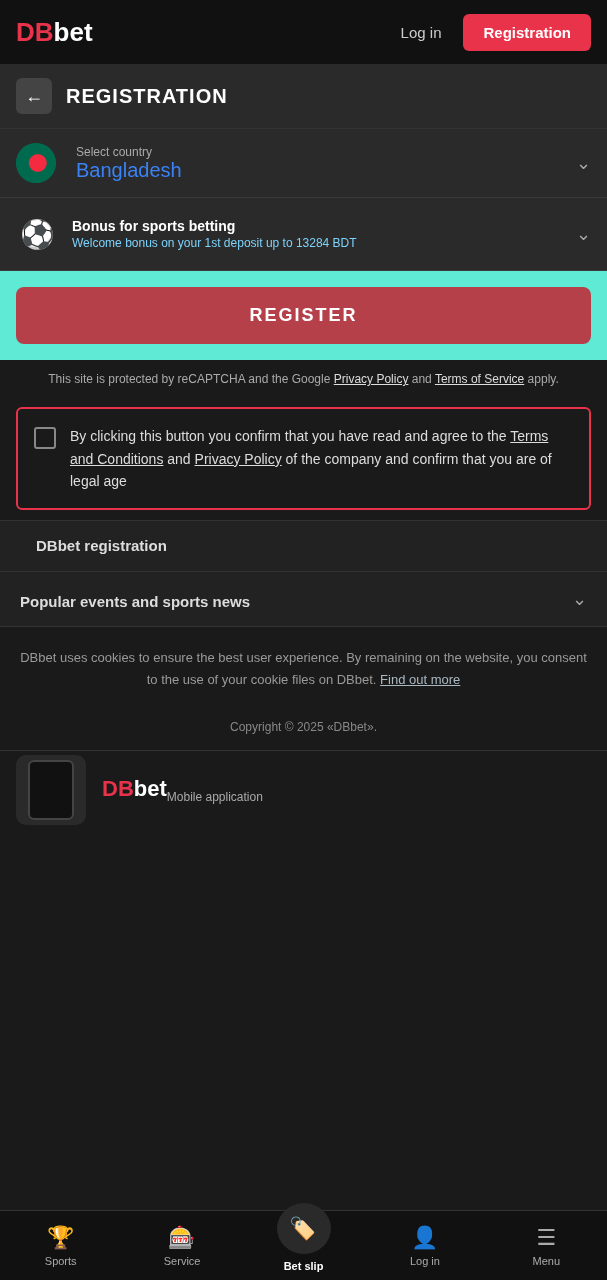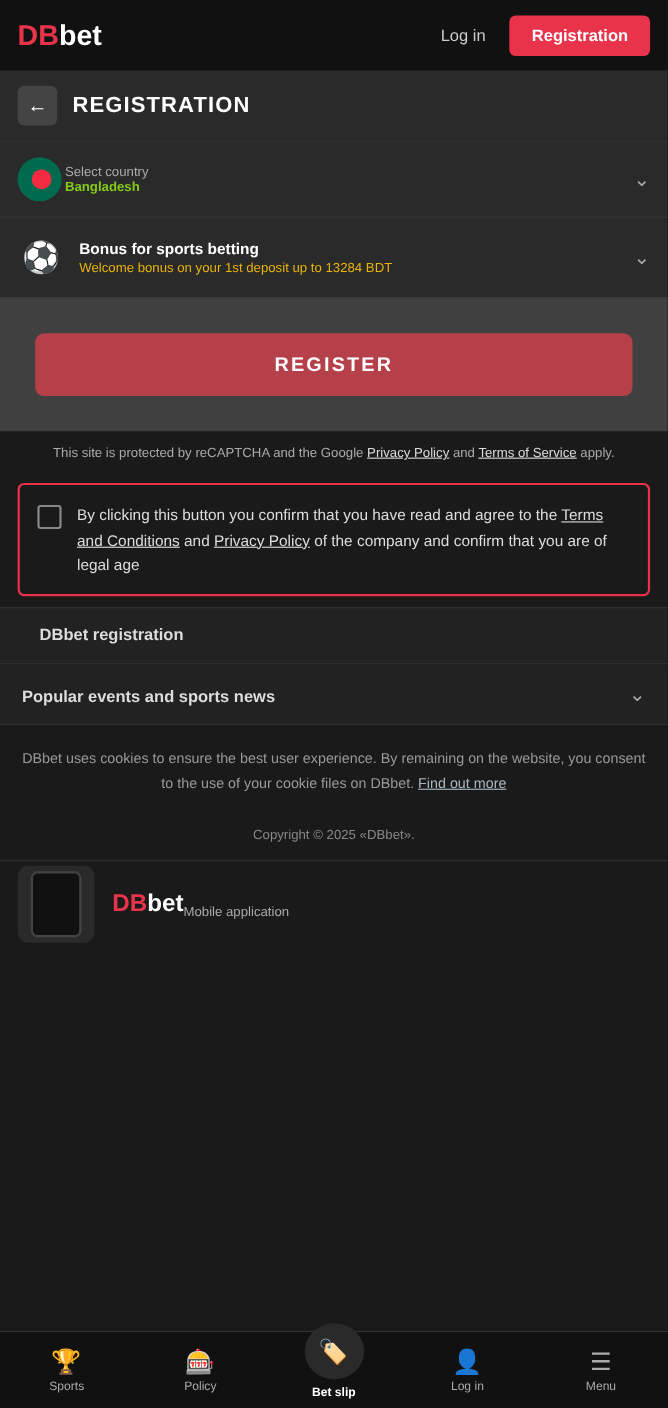--- a/index.html
+++ b/index.html
@@ -78,21 +78,21 @@
       color: #fff;
       letter-spacing: 1px;
     }
 
     
     .country-selector {
       background: #2a2a2a;
       display: flex;
       align-items: center;
       padding: 14px 16px;
-      gap: 3px;
+      gap: 20px;
       border-bottom: 1px solid #3a3a3a;
       cursor: pointer;
     }
     .flag-circle {
       width: 40px;
       height: 40px;
       border-radius: 50%;
       background: #006a4e;
       display: flex;
       align-items: center;
@@ -114,21 +114,21 @@
       width: 18px;
       height: 18px;
       background: #f42a41;
       border-radius: 50%;
       top: 50%;
       left: 50%;
       transform: translate(-40%, -50%);
     }
     .country-info { flex: 1; }
     .country-label { font-size: 12px; color: #aaa; }
-    .country-name { font-size: 12px; color: #84cc16; font-weight: bold; }
+    .country-name { font-size: 20px; color: #3b82f6; font-weight: normal; }
     .chevron { color: #aaa; font-size: 18px; }
 
     
     .bonus-row {
       background: #2a2a2a;
       display: flex;
       align-items: center;
       padding: 14px 16px;
       gap: 12px;
       border-bottom: 1px solid #3a3a3a;
@@ -138,26 +138,26 @@
       width: 44px;
       height: 44px;
       display: flex;
       align-items: center;
       justify-content: center;
       font-size: 28px;
       flex-shrink: 0;
     }
     .bonus-info { flex: 1; }
     .bonus-title { font-size: 14px; color: #fff; font-weight: bold; }
-    .bonus-desc { font-size: 12px; color: #eab308; margin-top: 2px; }
+    .bonus-desc { font-size: 12px; color: #7dd3fc; margin-top: 2px; }
 
     
     .register-btn-wrap {
-      background: #404040;
-      padding: 32px;
+      background: #5eead4;
+      padding: 16px;
     }
     .btn-register {
       width: 100%;
       background: #b5404a;
       color: #fff;
       border: none;
       border-radius: 8px;
       font-size: 18px;
       font-weight: bold;
       letter-spacing: 2px;
@@ -401,21 +401,21 @@
 
 <div style="height:70px;"></div>
 
 <div class="bottom-nav">
   <div class="nav-item">
     <div class="nav-icon">🏆</div>
     <div class="nav-label">Sports</div>
   </div>
   <div class="nav-item">
     <div class="nav-icon">🎰</div>
-    <div class="nav-label">Policy</div>
+    <div class="nav-label">Service</div>
   </div>
   <div class="nav-item" style="position:relative;top:-8px;">
     <div class="nav-item-betslip">
       <div style="font-size:22px;">🏷️</div>
     </div>
     <div class="nav-label" style="color:#fff;font-weight:bold;margin-top:-6px;">Bet slip</div>
   </div>
   <div class="nav-item">
     <div class="nav-icon">👤</div>
     <div class="nav-label">Log in</div>

